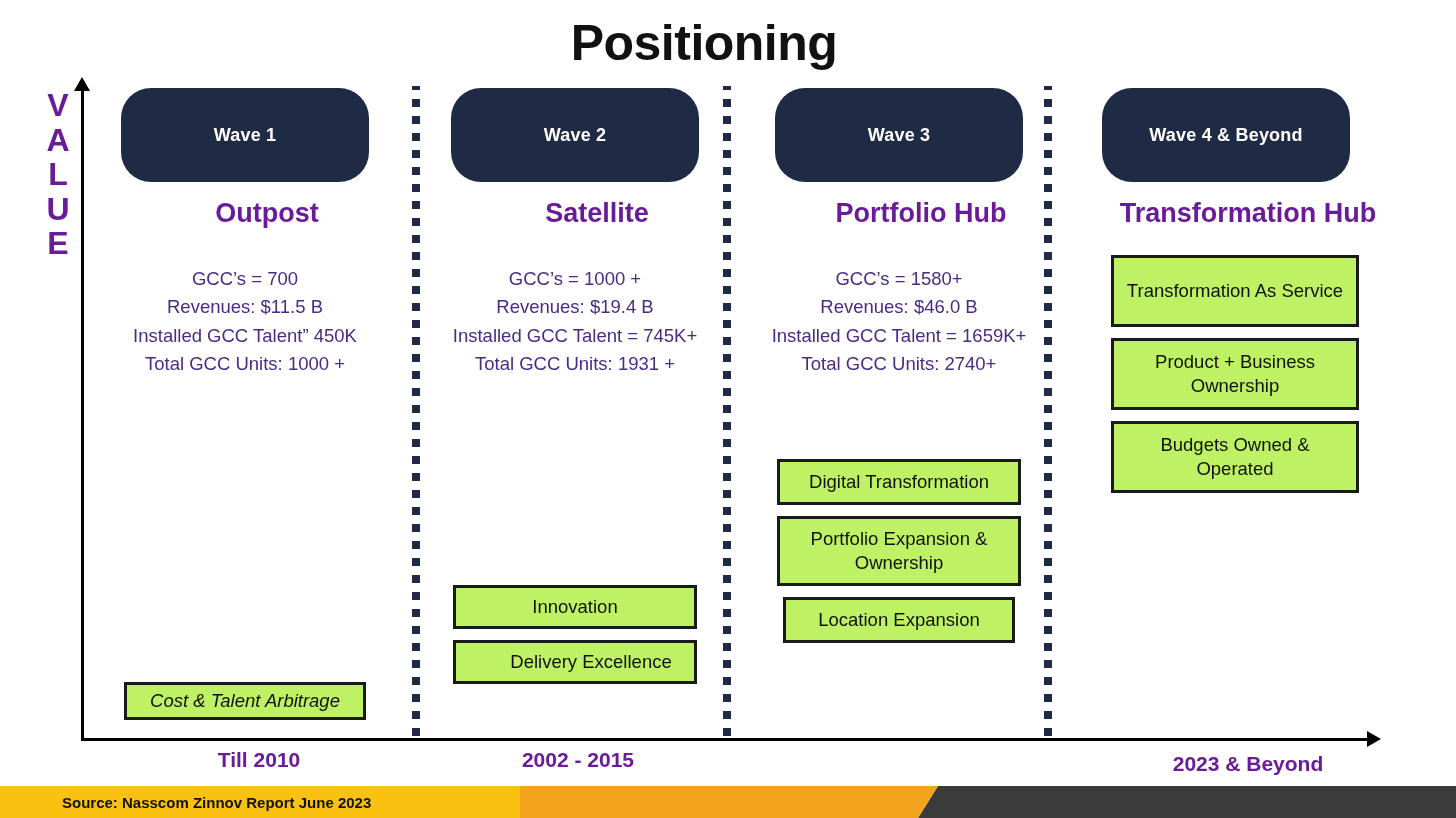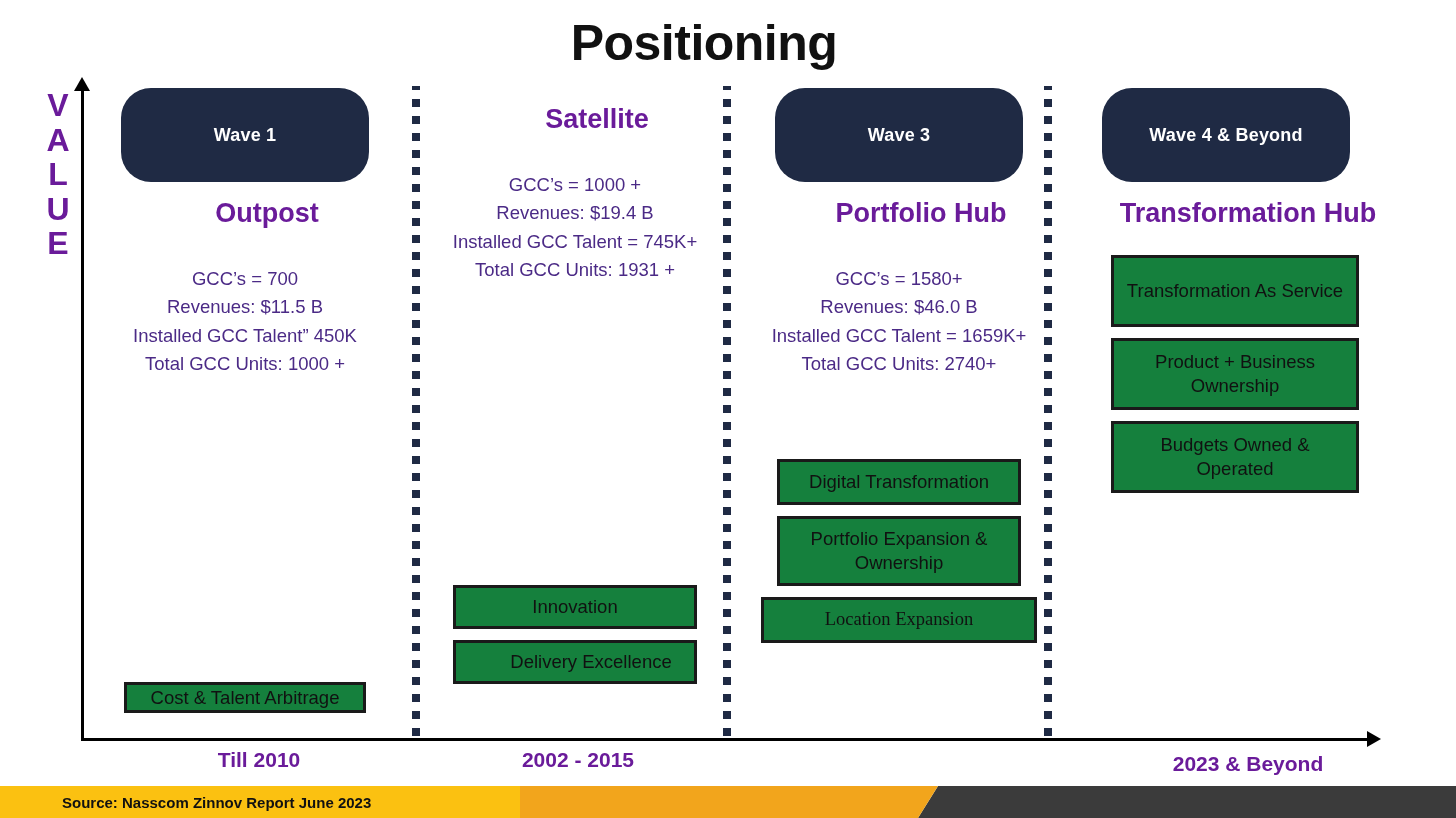--- a/index.html
+++ b/index.html
@@ -133,21 +133,21 @@
   }
   .stats div { white-space: nowrap; }
 
   
   .box-stack {
     position: absolute;
     left: 0;
     width: 326px;
   }
   .ybox {
-    background: #15803d;
+    background: #bef264;
     border: 3px solid #1a1a1a;
     color: #111111;
     font-size: 18.5px;
     text-align: center;
     line-height: 1.28;
     margin: 0 auto 11px auto;
     display: flex;
     align-items: center;
     justify-content: center;
     padding: 7px 8px;
@@ -238,24 +238,27 @@
     </div>
     <div class="stage-name">Outpost</div>
     <div class="stats">
       <div>GCC’s = 700</div>
       <div>Revenues: $11.5 B</div>
       <div>Installed GCC Talent” 450K</div>
       <div>Total GCC Units: 1000 +</div>
     </div>
   </div>
   <div class="box-stack" style="left:82px; top:682px;">
-    <div class="ybox" style="width:242px;height:31px;">Cost &amp; Talent Arbitrage</div>
+    <div class="ybox" style="width:242px;height:38px;font-style:italic;">Cost &amp; Talent Arbitrage</div>
   </div>
 
   <div class="column" style="left:412px;">
+    <div class="pill">
+      <span>Wave 2</span>
+    </div>
     <div class="stage-name">Satellite</div>
     <div class="stats">
       <div>GCC’s = 1000 +</div>
       <div>Revenues: $19.4 B</div>
       <div>Installed GCC Talent = 745K+</div>
       <div>Total GCC Units: 1931 +</div>
     </div>
   </div>
   <div class="box-stack" style="left:412px; top:585px;">
     <div class="ybox" style="width:244px;height:44px;">Innovation</div>
@@ -270,21 +273,21 @@
     <div class="stats">
       <div>GCC’s = 1580+</div>
       <div>Revenues: $46.0 B</div>
       <div>Installed GCC Talent = 1659K+</div>
       <div>Total GCC Units: 2740+</div>
     </div>
   </div>
   <div class="box-stack" style="left:736px; top:459px;">
     <div class="ybox" style="width:244px;height:46px;">Digital Transformation</div>
     <div class="ybox" style="width:244px;height:70px;">Portfolio Expansion &amp; Ownership</div>
-    <div class="ybox" style="width:276px;height:46px;font-family:Liberation Serif, serif;">Location Expansion</div>
+    <div class="ybox" style="width:232px;height:46px;">Location Expansion</div>
   </div>
 
   <div class="column" style="left:1063px;">
     <div class="pill">
       <span>Wave 4 &amp; Beyond</span>
     </div>
     <div class="stage-name">Transformation Hub</div>
   </div>
   <div class="box-stack" style="left:1090px; top:255px; width:290px;">
     <div class="ybox" style="width:248px;height:72px;">Transformation As Service</div>

